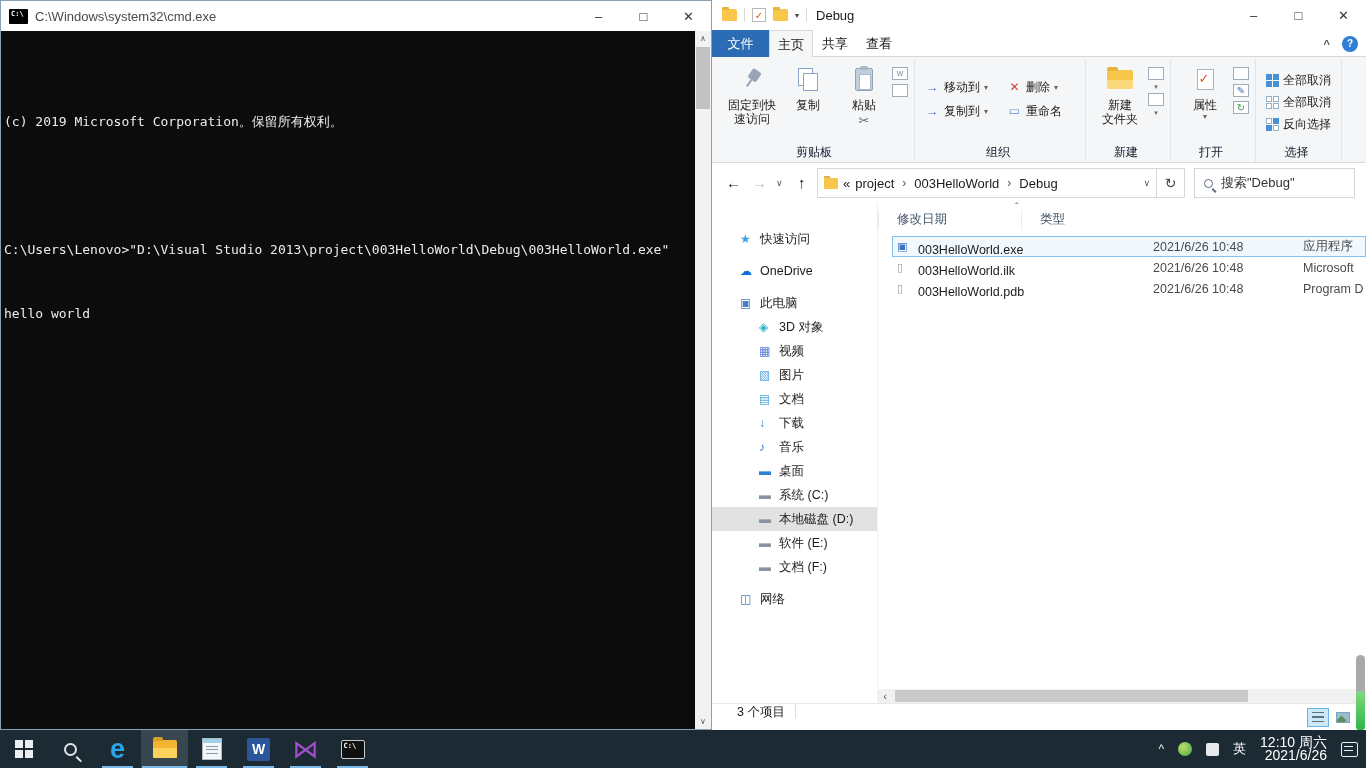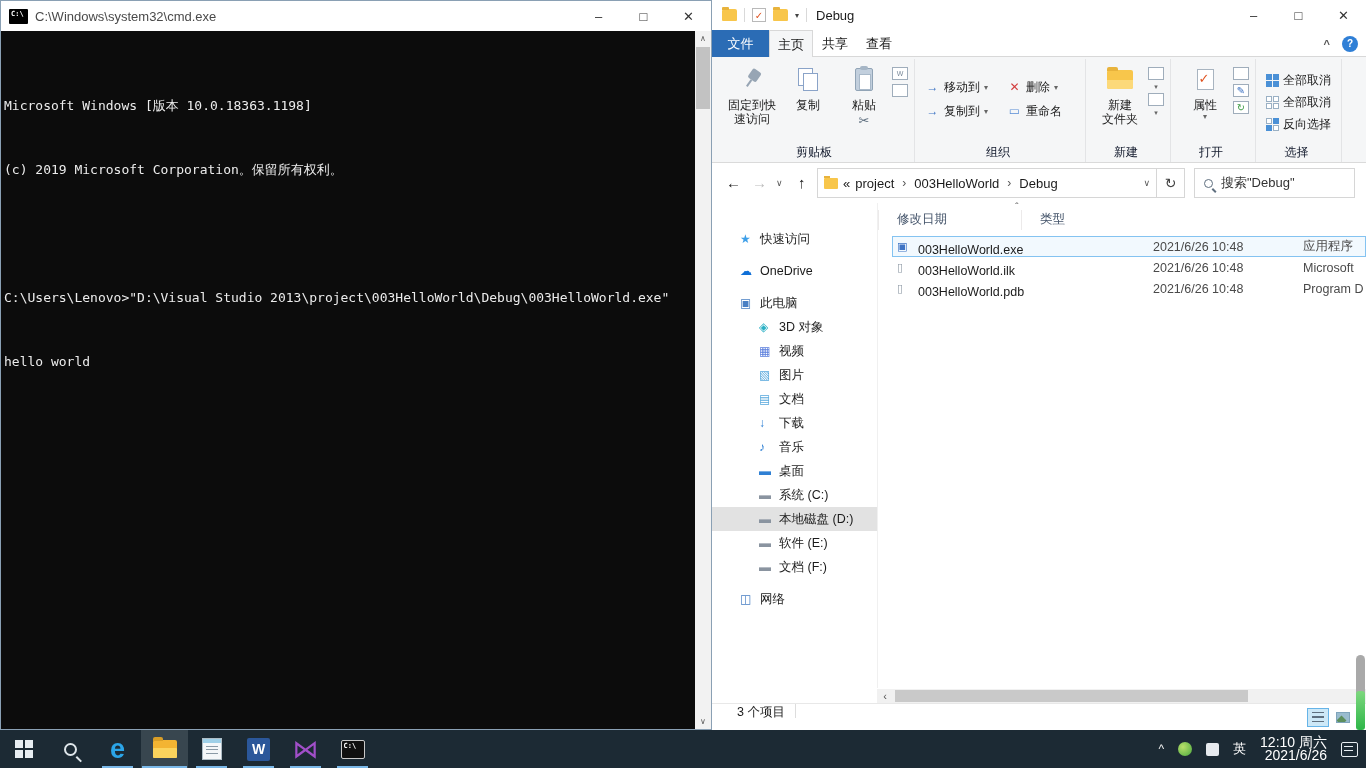--- a/index.html
+++ b/index.html
@@ -189,21 +189,20 @@
       <div class="win-controls">
         <span class="win-ctrl">–</span>
         <span class="win-ctrl">□</span>
         <span class="win-ctrl">✕</span>
       </div>
     </header>
     <div class="cmd-body">
       <div class="cmd-text">
         
       
-          <div class="cmd-line">Microsoft Windows [版本 10.0.18363.1198]</div>
         
           <div class="cmd-line">(c) 2019 Microsoft Corporation。保留所有权利。</div>
         
           <div class="cmd-line"></div>
         
           <div class="cmd-line">C:\Users\Lenovo&gt;"D:\Visual Studio 2013\project\003HelloWorld\Debug\003HelloWorld.exe"</div>
         
           <div class="cmd-line">hello world</div>
         
           <div class="cmd-line"></div>

